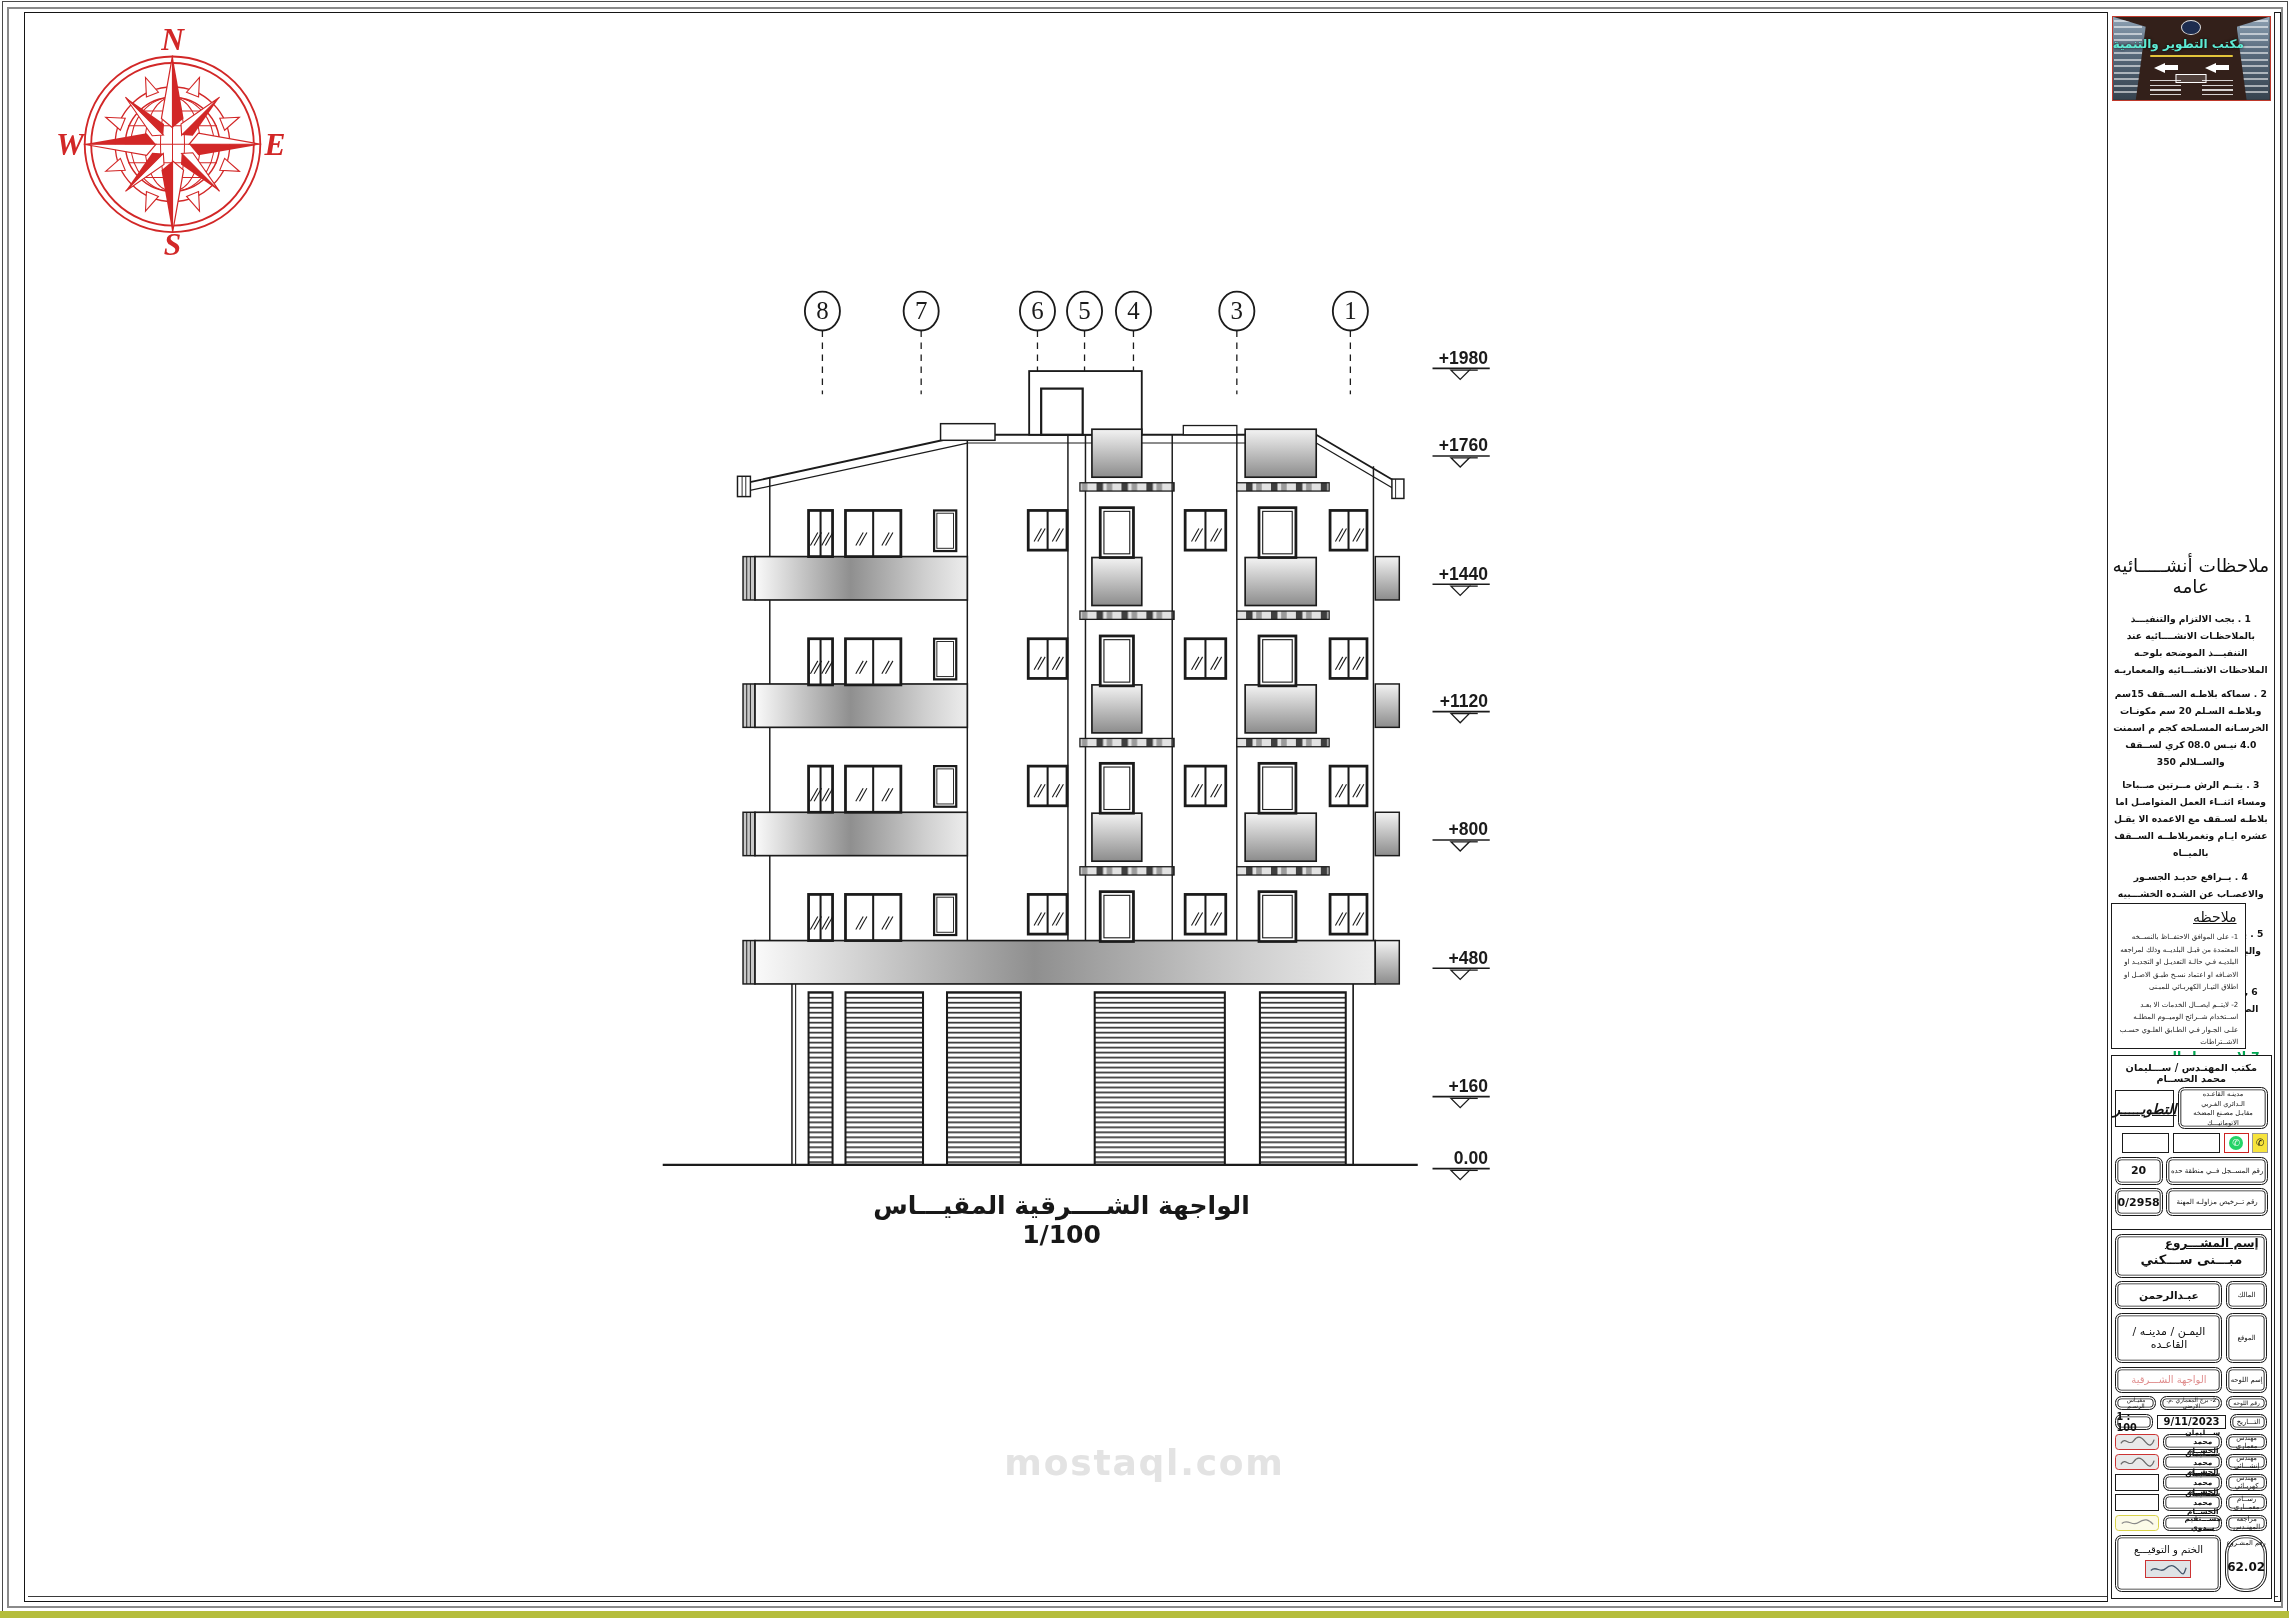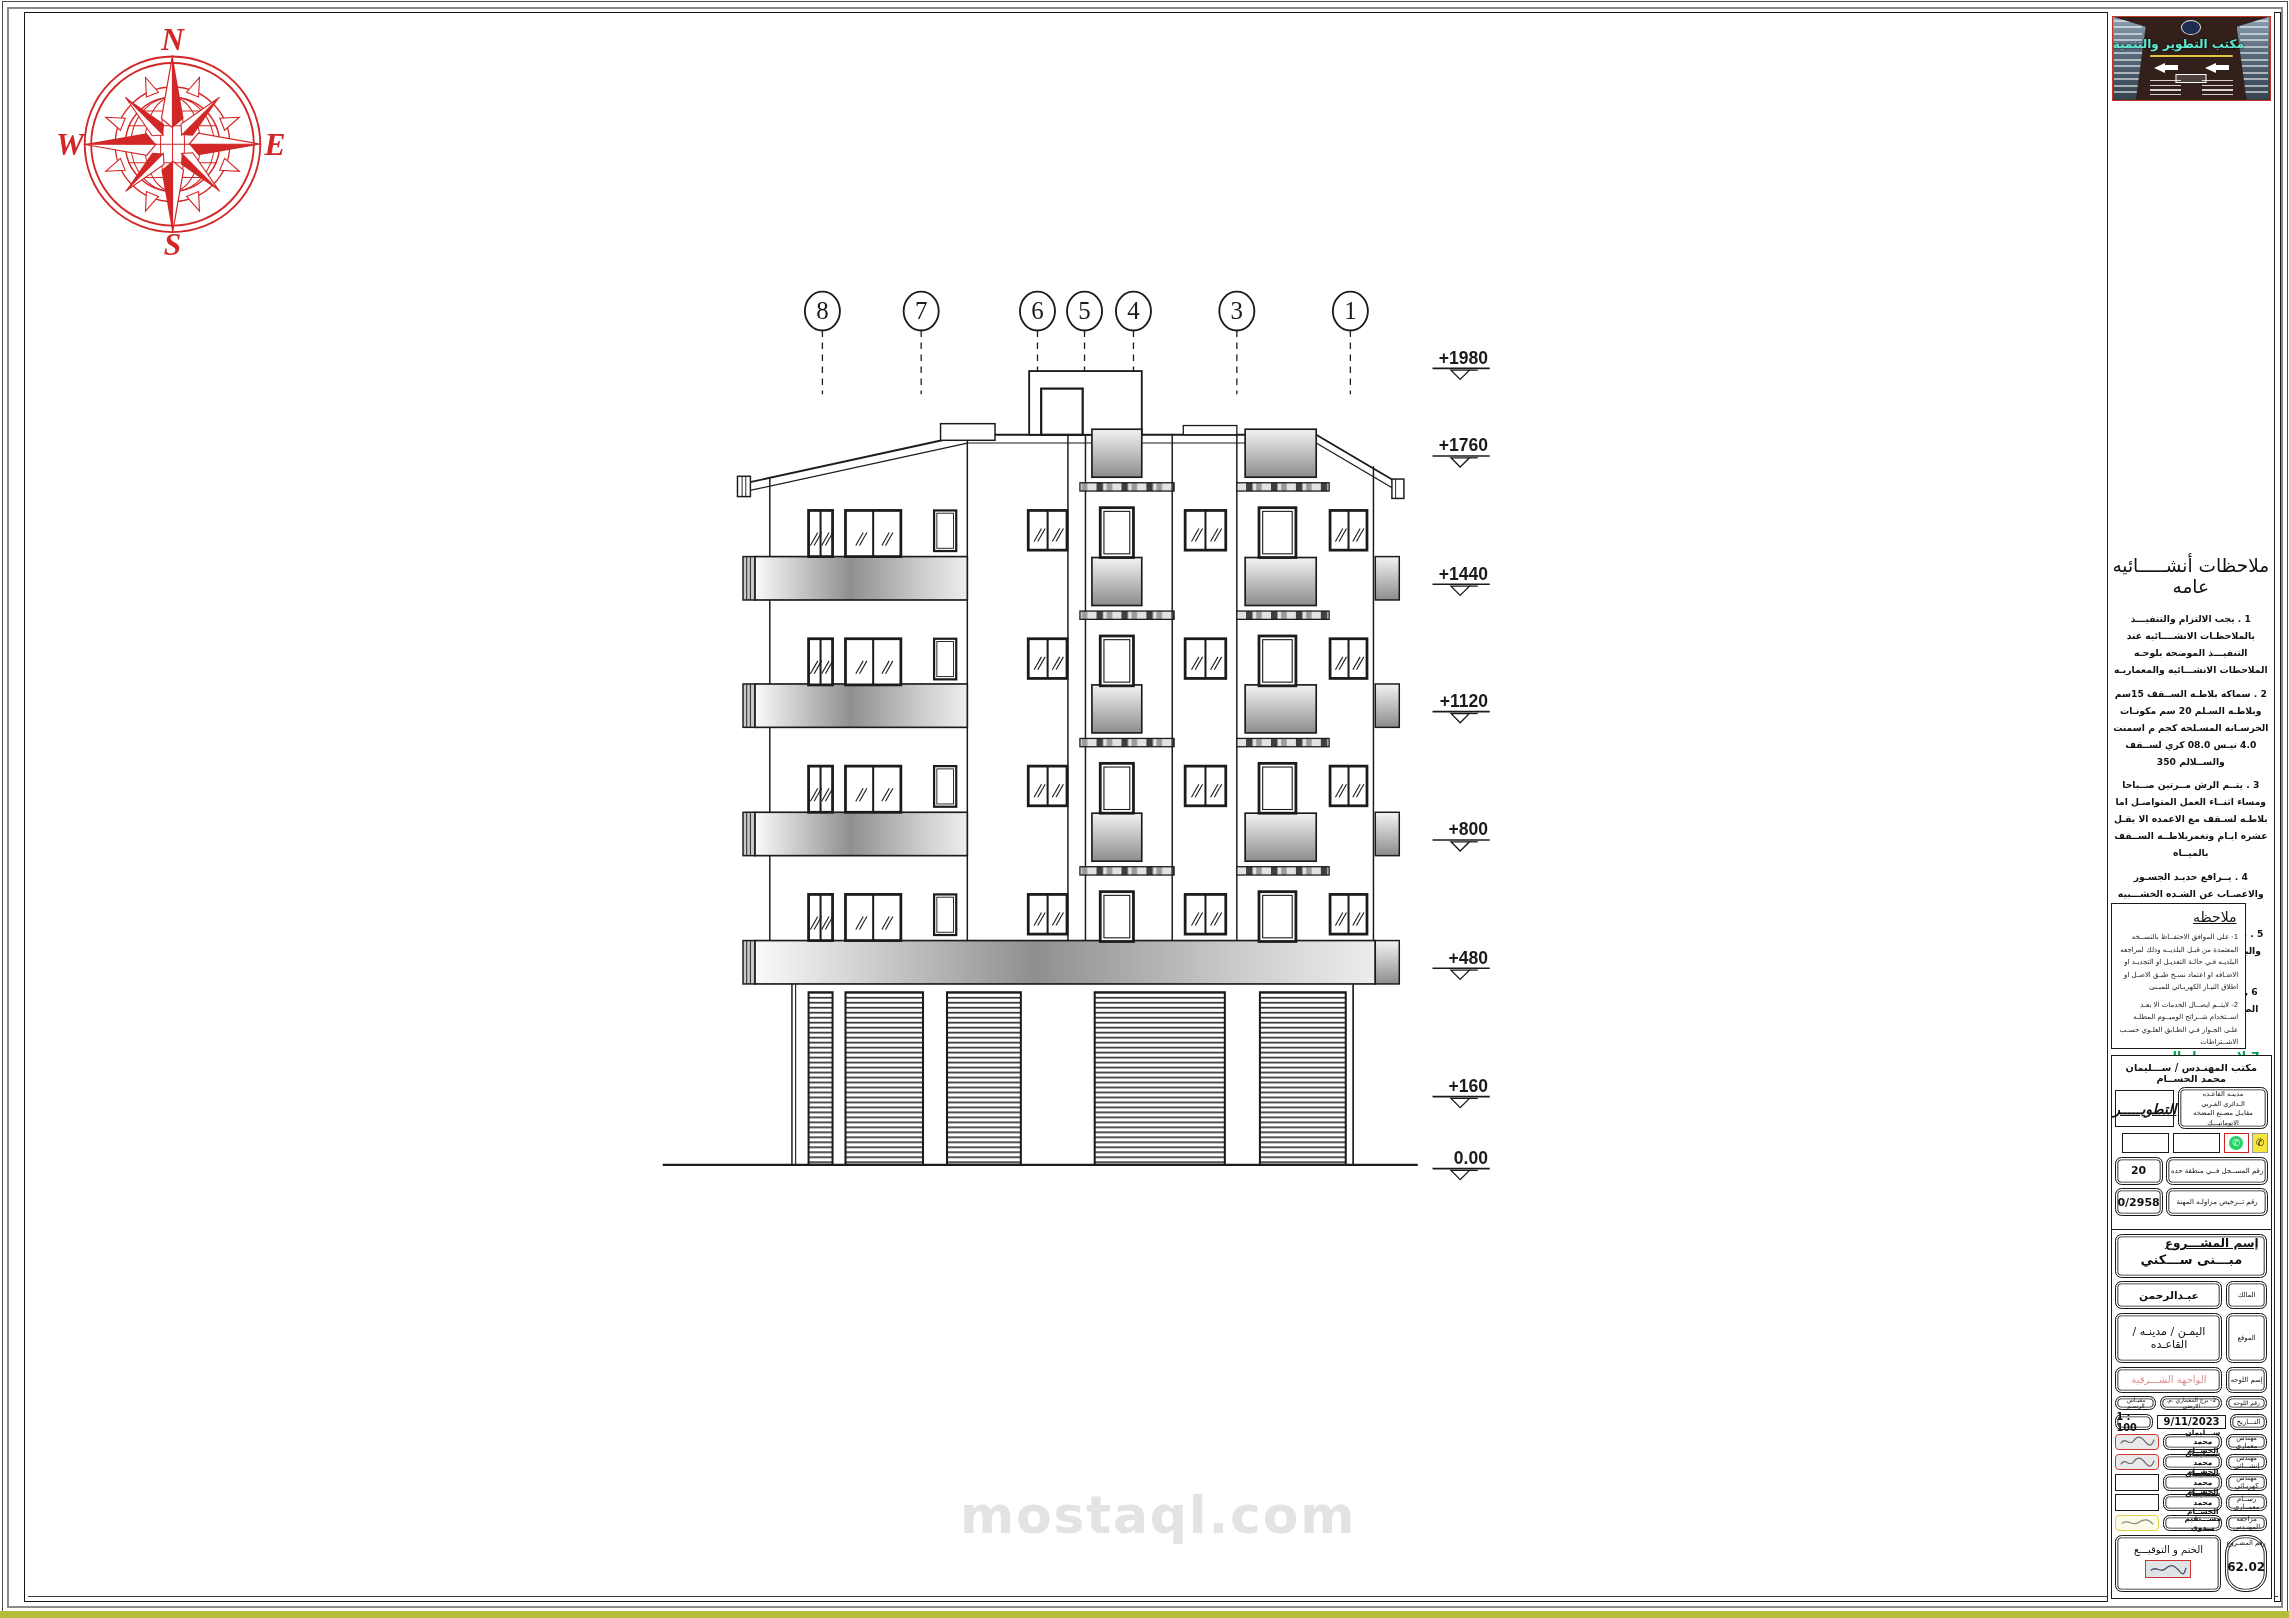--- a/index.html
+++ b/index.html
@@ -11,21 +11,21 @@
   .frame-inner{position:absolute;left:24px;top:12px;width:2257px;height:1590px;border:1.8px solid #151515;box-sizing:border-box;}
   .frame-inner-line{position:absolute;left:28px;top:1596px;width:2250px;height:0;border-top:1.4px solid #3a3a3a;}
   .bottom-strip{position:absolute;left:0;top:1611px;width:2290px;height:7.4px;background:#b5bd3c;}
   
   #cad{position:absolute;left:0;top:0;width:2290px;height:1619px;}
   
   .caption{position:absolute;left:831px;top:1191px;width:461px;text-align:center;direction:rtl;
            font-size:25px;font-weight:600;letter-spacing:0.5px;color:#181818;}
   .wm{position:absolute;left:960px;top:1445px;width:369px;text-align:center;color:#e3e3e3;line-height:1.02;}
   .wm .wm-ar{font-size:81px;font-weight:bold;direction:rtl;}
-  .wm .wm-en{font-size:52px;font-weight:bold;letter-spacing:1.8px;margin-top:44px;}
+  .wm .wm-en{font-size:36px;font-weight:bold;letter-spacing:1.8px;}
   
   #panel{position:absolute;left:2107px;top:12px;width:168px;height:1590px;box-sizing:border-box;
          border-left:1.4px solid #222;border-right:1.4px solid #222;background:#fff;direction:rtl;}
   #panel *{box-sizing:border-box;}
   .abs{position:absolute;}
   .banner{left:3.7px;top:3.7px;width:159px;height:85px;background:#33201a;border:1.8px solid #c0392b;overflow:hidden;}
   .banner .side{position:absolute;top:0;bottom:0;width:33px;
      background:linear-gradient(180deg,#8fa3b5 0%,#5a6c7e 40%,#36434f 100%);}
   .banner .side.l{left:0;clip-path:polygon(0 0,100% 12%,70% 100%,0 100%);}
   .banner .side.r{right:0;clip-path:polygon(0 12%,100% 0,100% 100%,30% 100%);}
@@ -463,20 +463,21 @@
         <line x1="1466" y1="1066" x2="1466" y2="1262" stroke="#1b1b1b" stroke-width="1.8"></line>
         <rect x="876" y="1075" width="26" height="187" fill="url(#pShut)" stroke="#1b1b1b" stroke-width="2.2"></rect>
         <rect x="916" y="1075" width="84" height="187" fill="url(#pShut)" stroke="#1b1b1b" stroke-width="2.2"></rect>
         <rect x="1026" y="1075" width="80" height="187" fill="url(#pShut)" stroke="#1b1b1b" stroke-width="2.2"></rect>
         <rect x="1186" y="1075" width="141" height="187" fill="url(#pShut)" stroke="#1b1b1b" stroke-width="2.2"></rect>
         <rect x="1365" y="1075" width="93" height="187" fill="url(#pShut)" stroke="#1b1b1b" stroke-width="2.2"></rect>
         <line x1="718" y1="1262" x2="1536" y2="1262" stroke="#1b1b1b" stroke-width="2.6"></line>
       </g>
 </svg>
 
+<div class="caption">الواجهة الشــــرقية  المقيـــاس 1/100</div>
 
 <div class="wm">
   <div class="wm-en">mostaql.com</div>
 </div>
 
 <div id="panel">
 
   <div class="abs banner">
     <div class="side l">
           <div class="winrows" style="left:1.8px"></div>

